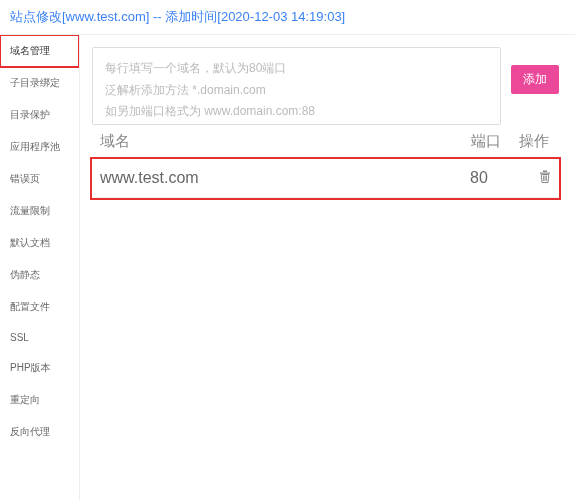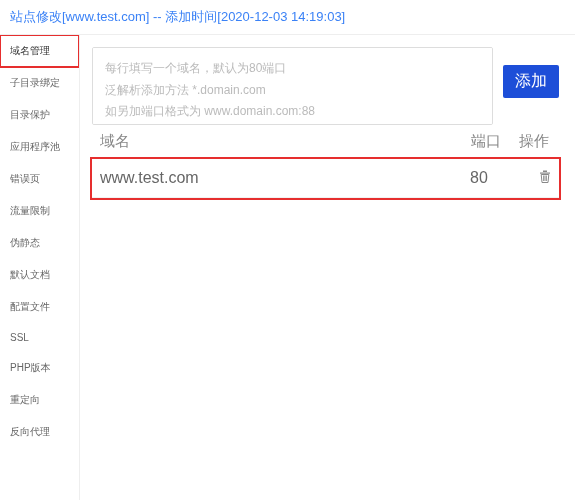--- a/index.html
+++ b/index.html
@@ -64,26 +64,26 @@
     resize: none;
     height: 78px;
     line-height: 1.8;
   }
   .domain-input::placeholder {
     color: #bbb;
   }
   .add-btn {
     align-self: flex-start;
     margin-top: 18px;
-    background: #1d4ed8;
+    background: #ec4899;
     color: #fff;
     border: none;
     border-radius: 2px;
     padding: 6px 12px;
-    font-size: 16px;
+    font-size: 12px;
     cursor: pointer;
     font-family: inherit;
   }
   .table {
     width: 100%;
     border-collapse: collapse;
   }
   .table th {
     text-align: left;
     font-weight: normal;
@@ -128,22 +128,22 @@
 
 <div class="body-wrap">
 
   <div class="sidebar" id="sidebar">
       <div class="sidebar-item active highlight">域名管理</div>
       <div class="sidebar-item">子目录绑定</div>
       <div class="sidebar-item">目录保护</div>
       <div class="sidebar-item">应用程序池</div>
       <div class="sidebar-item">错误页</div>
       <div class="sidebar-item">流量限制</div>
+      <div class="sidebar-item">默认文档</div>
       <div class="sidebar-item">伪静态</div>
-      <div class="sidebar-item">默认文档</div>
       <div class="sidebar-item">配置文件</div>
       <div class="sidebar-item">SSL</div>
       <div class="sidebar-item">PHP版本</div>
       <div class="sidebar-item">重定向</div>
       <div class="sidebar-item">反向代理</div>
     </div>
 
   <div class="main">
 
     <div class="add-row">

